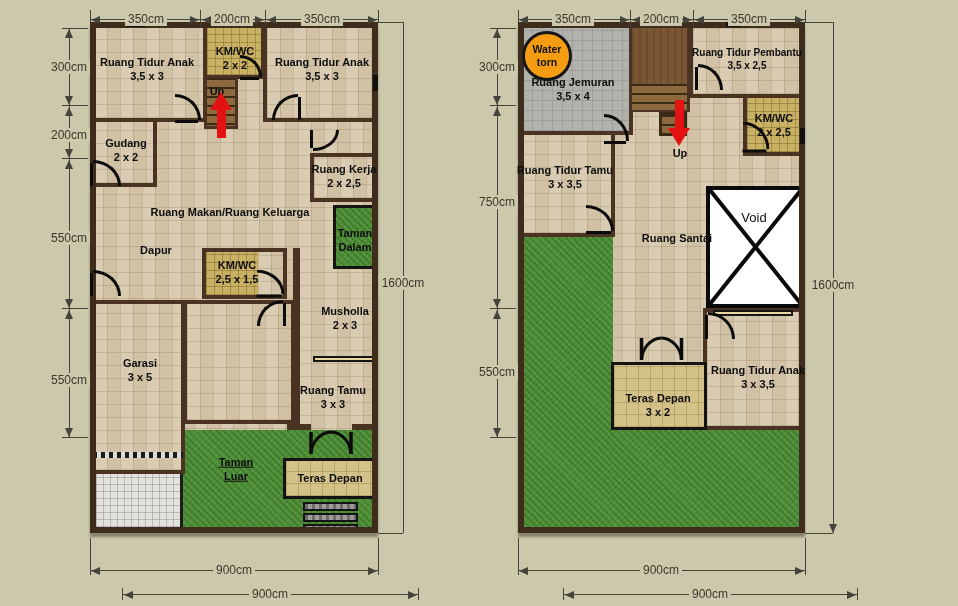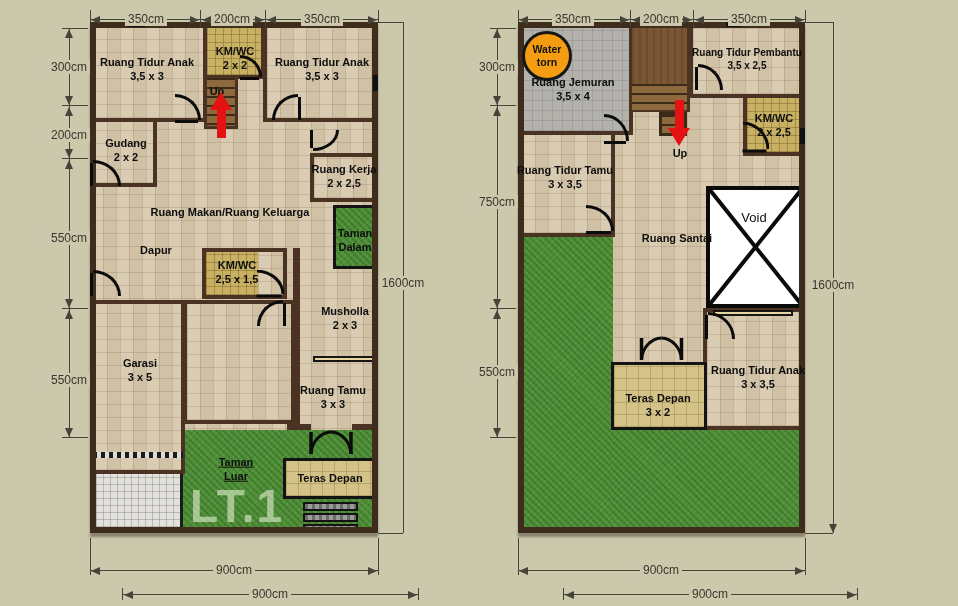--- a/index.html
+++ b/index.html
@@ -156,21 +156,20 @@
     <div class="rl" style="left:50px;top:348px;">
       <span>Garasi</span>
         <span>3 x 5</span>
       </div>
     <div class="rl" style="left:243px;top:375px;">
       <span>Ruang Tamu</span>
         <span>3 x 3</span>
       </div>
     <div class="rl wrap" style="left:146px;top:447px;width:50px;text-decoration:underline;">Taman Luar</div>
     <div class="rl" style="left:240px;top:456px;">Teras Depan</div>
-    <div class="big" style="left:147px;top:484px;">LT.1</div>
 
     <div class="outerwall"></div>
   </div>
 
   <div class="plan tile" style="left:518px;top:22px;width:287px;height:511px;">
 
     <div class="patch grass" style="left:2px;top:213px;width:93px;height:298px;"></div>
     <div class="patch grass" style="left:93px;top:408px;width:194px;height:103px;"></div>
 
     <div class="room grayfloor" style="left:0;top:0;width:115px;height:113px;"></div>

